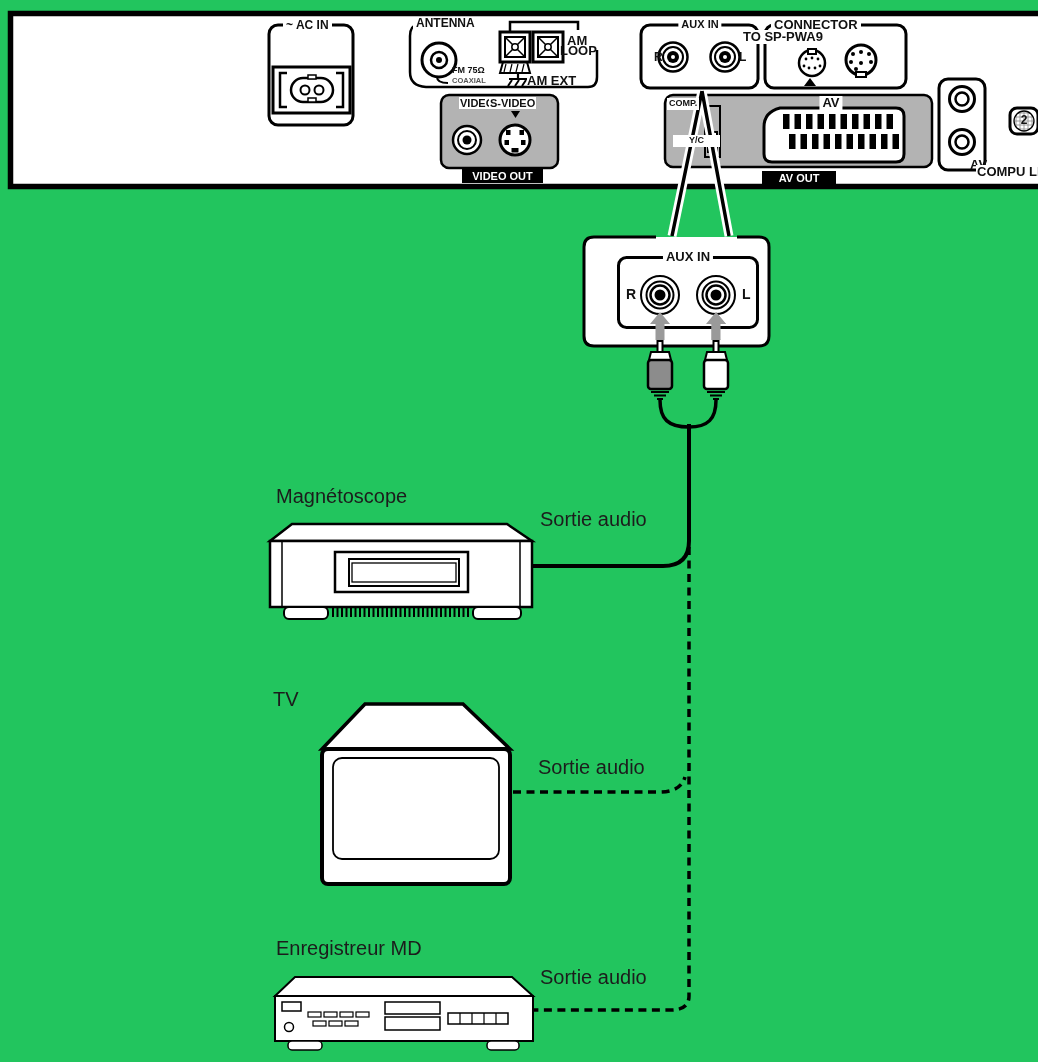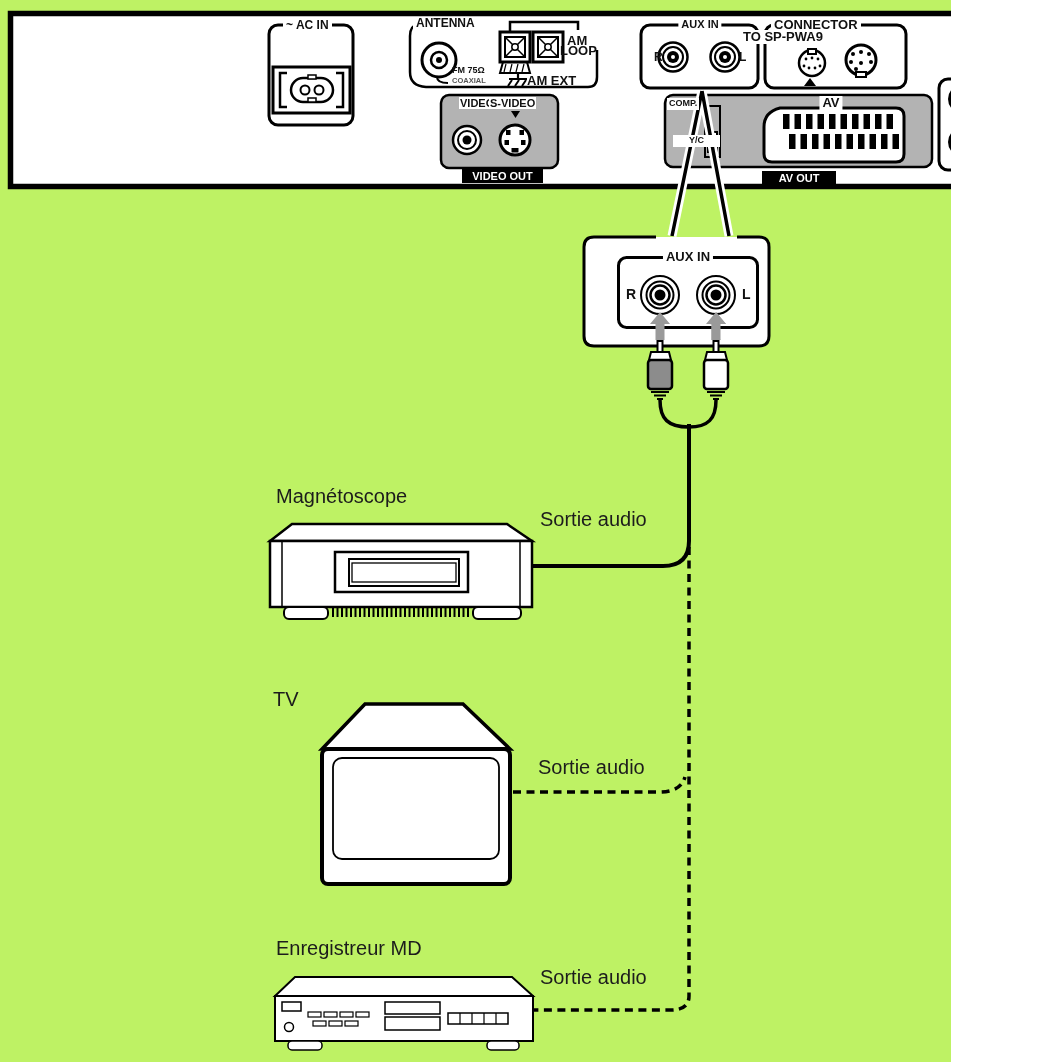--- a/index.html
+++ b/index.html
@@ -1,16 +1,16 @@
 <!DOCTYPE html>
 <html><head>
 <meta charset="utf-8">
 <style>
   html,body{margin:0;padding:0;background:#fff;}
-  #stage{position:relative;width:951px;height:1062px;background:#bef264;overflow:hidden;
+  #stage{position:relative;width:1038px;height:1062px;background:#22c55e;overflow:hidden;
          font-family:"Liberation Sans",sans-serif;color:#111;}
   #art{position:absolute;left:0;top:0;}
   .lbl{position:absolute;line-height:1.1;white-space:nowrap;color:#111;}
   .b{font-weight:700;}
   .wbg{background:#fff;padding:0 3px;}
   .ctr{transform:translateX(-50%);}
   .cap{background:#000;color:#fff;font-weight:700;text-align:center;}
   .dev{font-size:20px;color:#1c1c1c;margin-top:6px;}
   .s11{font-size:11px;} .s12{font-size:12px;} .s10{font-size:13px;}
   .s9{font-size:9px;} .s13{font-size:13px;} .s14{font-size:14px;}

